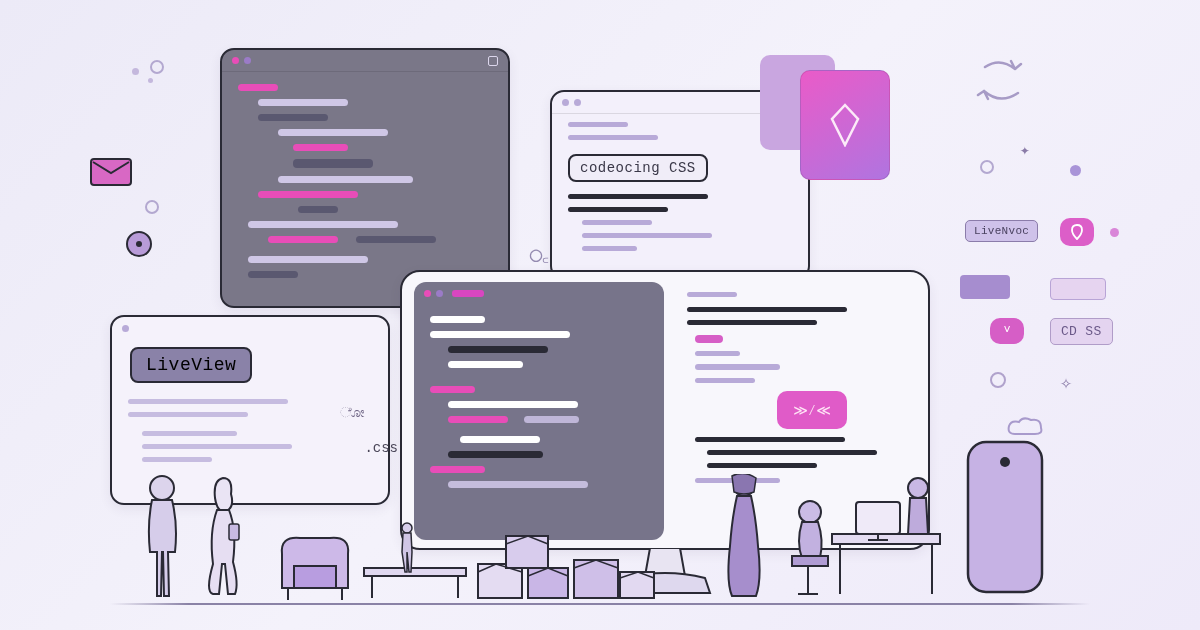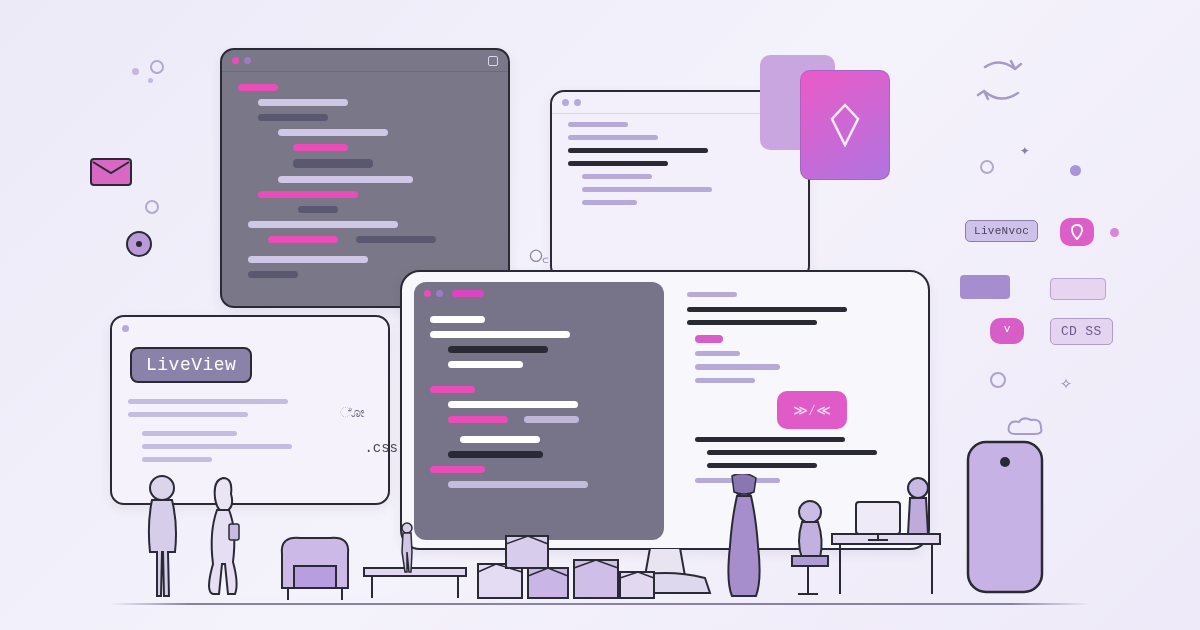--- a/index.html
+++ b/index.html
@@ -40,21 +40,21 @@
   border-radius: 4px;
   margin-bottom: 8px;
 }
 .label-pill {
   position: absolute;
   padding: 6px 14px;
   border: 2px solid #2a2a35;
   border-radius: 8px;
   font-size: 16px;
   letter-spacing: 0.5px;
-  color: #ffffff;
+  color: #000000;
   background: #8a82a8;
 }
 .small-tag {
   position: absolute;
   padding: 4px 8px;
   border-radius: 5px;
   font-size: 11px;
   letter-spacing: 0.3px;
 }
 .gradient-card {
@@ -124,20 +124,21 @@
 </div>
 
 <div class="window" style="top:90px;left:550px;width:260px;height:190px;background:#f3f0fb;">
   <div class="titlebar">
     <span class="dot" style="background:#b8aad8;"></span>
     <span class="dot" style="background:#b8aad8;"></span>
   </div>
   <div class="codelines" style="padding-top:8px;">
     <div class="line" style="width:60px;background:#b8aad8;height:5px;"></div>
     <div class="line" style="width:90px;background:#b8aad8;height:5px;"></div>
+    <div class="label-pill" style="position:relative;display:inline-block;margin:6px 0;background:#f0edf8;color:#3a3848;font-size:14px;padding:4px 10px;">codeocing CSS</div>
     <div class="line" style="width:140px;background:#2a2a35;height:5px;margin-top:6px;"></div>
     <div class="line" style="width:100px;background:#2a2a35;height:5px;"></div>
     <div class="line" style="width:70px;background:#b8aad8;height:5px;margin-left:14px;"></div>
     <div class="line" style="width:130px;background:#b8aad8;height:5px;margin-left:14px;"></div>
     <div class="line" style="width:55px;background:#b8aad8;height:5px;margin-left:14px;"></div>
   </div>
 </div>
 
 <div class="gradient-card" style="top:55px;left:760px;width:75px;height:95px;background:#c9a6e0;"></div>
 <div class="gradient-card" style="top:70px;left:800px;width:90px;height:110px;background:linear-gradient(150deg,#ea5bc8,#b074e0);border:1px solid rgba(0,0,0,0.1);display:flex;align-items:center;justify-content:center;">

